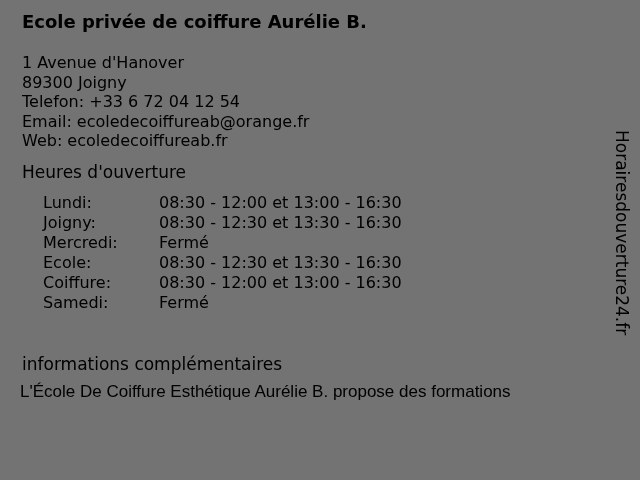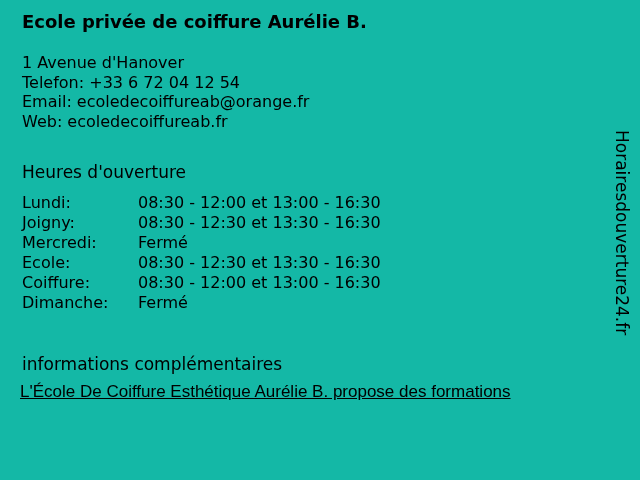--- a/index.html
+++ b/index.html
@@ -4,21 +4,21 @@
 <style>
   html, body {
     margin: 0;
     padding: 0;
     background: #ffffff;
   }
   .page {
     position: relative;
     width: 640px;
     height: 480px;
-    background: #14b8a6;
+    background: #737373;
     color: #000000;
     font-family: "DejaVu Sans", sans-serif;
     overflow: hidden;
   }
   .business-name {
     position: absolute;
     left: 22px;
     top: 11px;
     margin: 0;
     font-size: 18px;
@@ -49,31 +49,31 @@
     position: absolute;
     left: 22px;
     top: 193px;
     font-size: 16px;
     line-height: 20px;
     white-space: nowrap;
   }
   .hours-row .day-label {
     display: inline-block;
     width: 116px;
+    margin-left: 21px;
   }
   .info-heading { top: 354px; }
   .info-paragraph {
     position: absolute;
     left: 20px;
     top: 381px;
     font-family: "Liberation Sans", sans-serif;
     font-size: 17px;
     line-height: 22px;
     white-space: nowrap;
-    text-decoration: underline;
   }
   .site-watermark {
     position: absolute;
     left: 612px;
     top: 130px;
     writing-mode: vertical-rl;
     text-orientation: mixed;
     font-size: 17px;
     line-height: 20px;
     white-space: nowrap;
@@ -81,20 +81,21 @@
 </style>
 </head>
 <body>
 
 <div class="page">
 
   <h1 class="business-name">Ecole privée de coiffure Aurélie B.</h1>
 
   <div class="contact-block">
     <div>1 Avenue d'Hanover</div>
+    <div>89300 Joigny</div>
     <div>Telefon: +33 6 72 04 12 54</div>
     <div>Email: ecoledecoiffureab@orange.fr</div>
     <div>Web: ecoledecoiffureab.fr</div>
   </div>
 
   <h2 class="section-heading hours-heading">Heures d'ouverture</h2>
 
   <div class="hours-table">
     <div class="hours-row">
       <span class="day-label">Lundi:</span><span class="day-hours">08:30 - 12:00 et 13:00 - 16:30</span>
@@ -105,21 +106,21 @@
     <div class="hours-row">
       <span class="day-label">Mercredi:</span><span class="day-hours">Fermé</span>
     </div>
     <div class="hours-row">
       <span class="day-label">Ecole:</span><span class="day-hours">08:30 - 12:30 et 13:30 - 16:30</span>
     </div>
     <div class="hours-row">
       <span class="day-label">Coiffure:</span><span class="day-hours">08:30 - 12:00 et 13:00 - 16:30</span>
     </div>
     <div class="hours-row">
-      <span class="day-label">Dimanche:</span><span class="day-hours">Fermé</span>
+      <span class="day-label">Samedi:</span><span class="day-hours">Fermé</span>
     </div>
   </div>
 
   <h2 class="section-heading info-heading">informations complémentaires</h2>
 
   <div class="info-paragraph">
     <div>L'École De Coiffure Esthétique Aurélie B. propose des formations</div>
   </div>
 
   <div class="site-watermark">Horairesdouverture24.fr</div>

